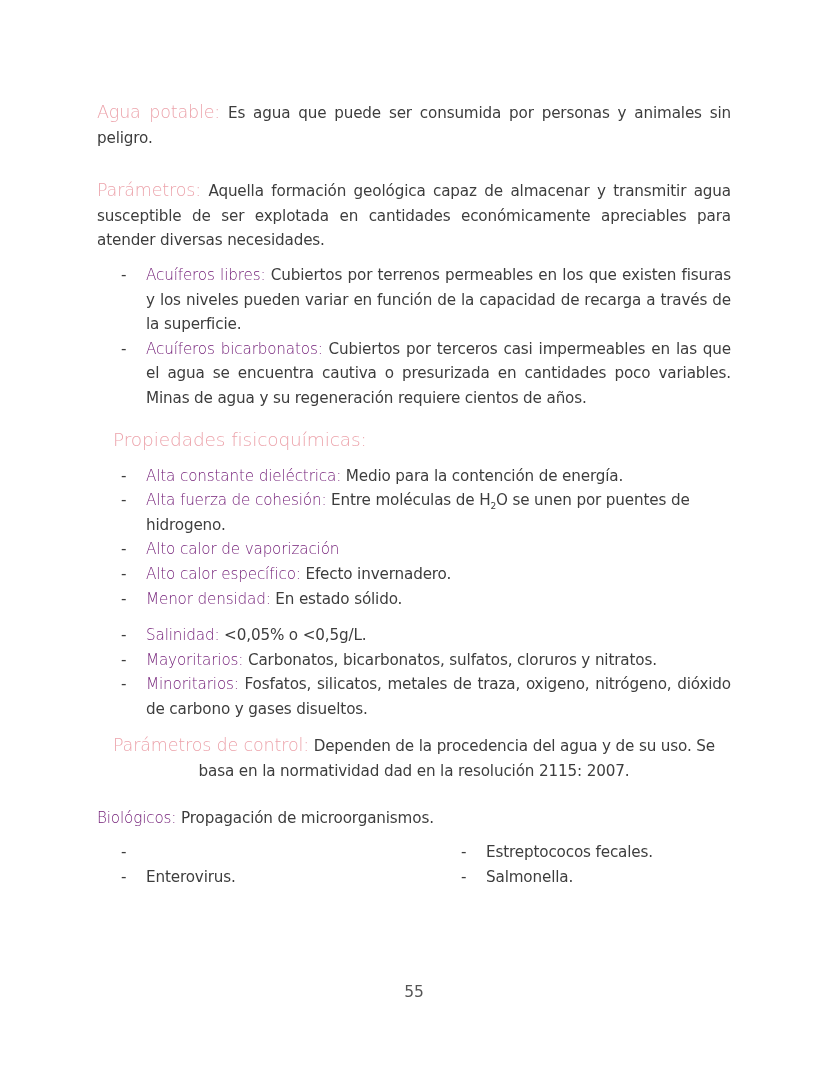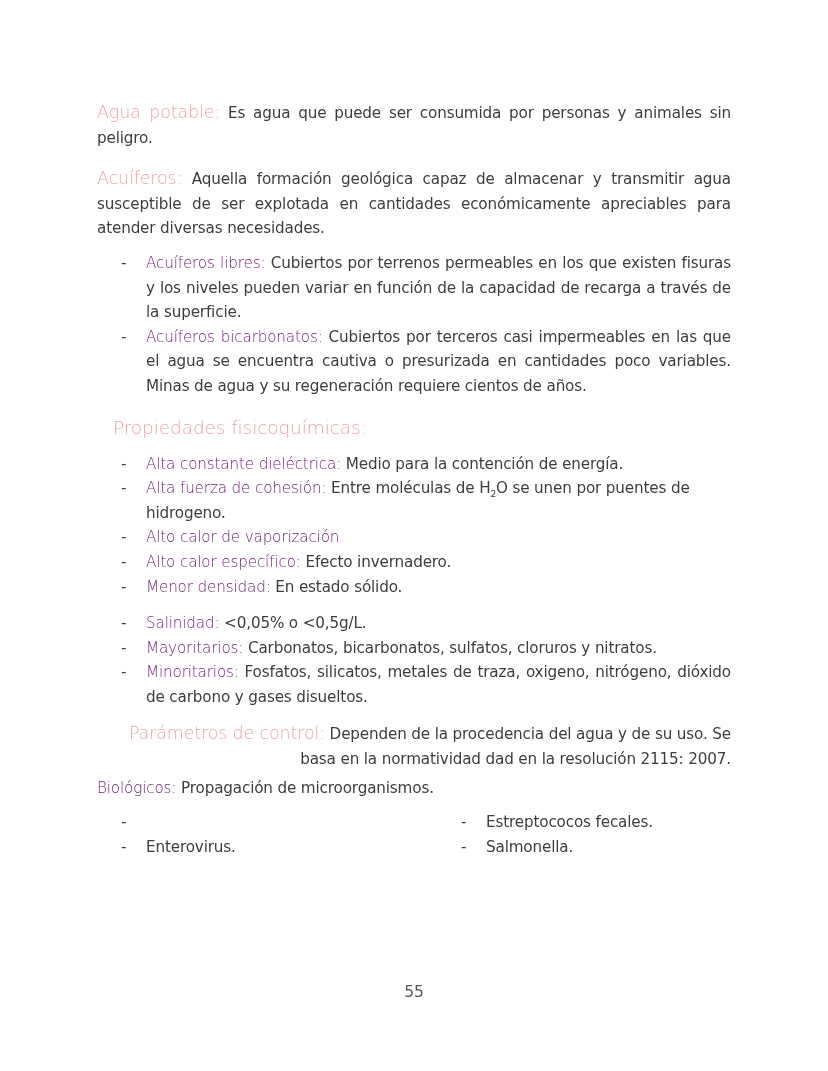--- a/index.html
+++ b/index.html
@@ -90,26 +90,26 @@
       font-size: 15.5px;
       color: #555555;
       font-family: "DejaVu Sans", sans-serif;
     }
   </style>
 </head>
 <body>
 
 <div class="page">
 
-  <p class="para" style="margin-bottom:16px;">
+  <p class="para" style="margin-bottom:28px;">
     <span class="pink">Agua potable:</span><span> Es agua que puede ser consumida por personas y animales sin peligro.</span>
   </p>
 
   <p class="para" style="margin-bottom:10px;">
-    <span class="pink">Acuíferos:</span><span> Aquella formación geológica capaz de almacenar y transmitir agua susceptible de ser explotada en cantidades económicamente apreciables para atender diversas necesidades.</span>
+    <span class="pink">Parámetros:</span><span> Aquella formación geológica capaz de almacenar y transmitir agua susceptible de ser explotada en cantidades económicamente apreciables para atender diversas necesidades.</span>
   </p>
 
   <ul class="dash" style="margin-bottom:13px;">
     <li>
       <span class="bullet">-</span>
       <span class="faint">Acuíferos libres:</span><span> Cubiertos por terrenos permeables en los que existen fisuras y los niveles pueden variar en función de la capacidad de recarga a través de la superficie.</span>
     </li>
     <li>
       <span class="bullet">-</span>
       <span class="faint">Acuíferos bicarbonatos:</span><span> Cubiertos por terceros casi impermeables en las que el agua se encuentra cautiva o presurizada en cantidades poco variables. Minas de agua y su regeneración requiere cientos de años.</span>
@@ -150,21 +150,21 @@
     <li>
       <span class="bullet">-</span>
       <span class="faint">Mayoritarios:</span><span> Carbonatos, bicarbonatos, sulfatos, cloruros y nitratos.</span>
     </li>
     <li>
       <span class="bullet">-</span>
       <span class="faint">Minoritarios:</span><span> Fosfatos, silicatos, metales de traza, oxigeno, nitrógeno, dióxido de carbono y gases disueltos.</span>
     </li>
   </ul>
 
-  <p class="para" style="margin-bottom:4px; text-align:right;">
+  <p class="para" style="margin-bottom:22px; text-align:center;">
     <span class="pink">Parámetros de control:</span><span> Dependen de la procedencia del agua y de su uso. Se basa en la normatividad dad en la resolución 2115: 2007.</span>
   </p>
 
   <p class="para" style="margin-bottom:10px;">
     <span class="faint">Biológicos:</span><span> Propagación de microorganismos.</span>
   </p>
 
   <div class="two-col">
     <div class="col-item">
       <span class="bullet">-</span>

